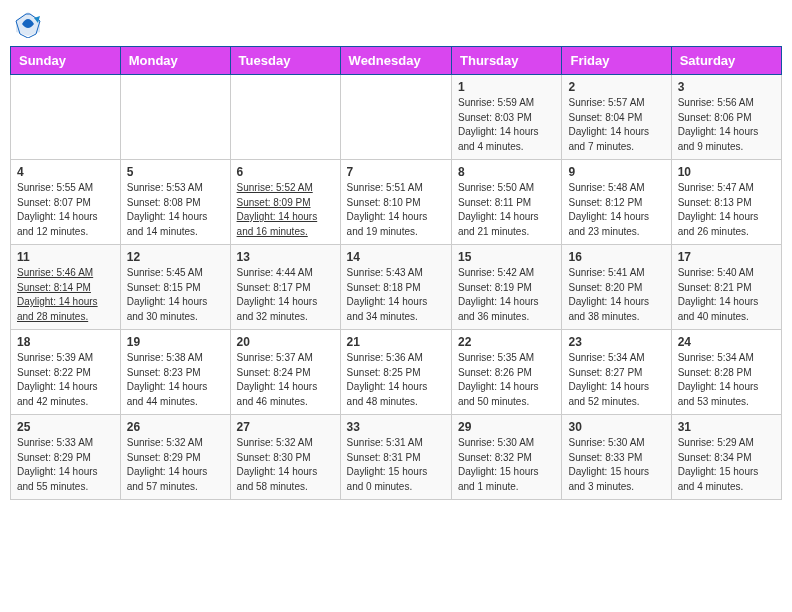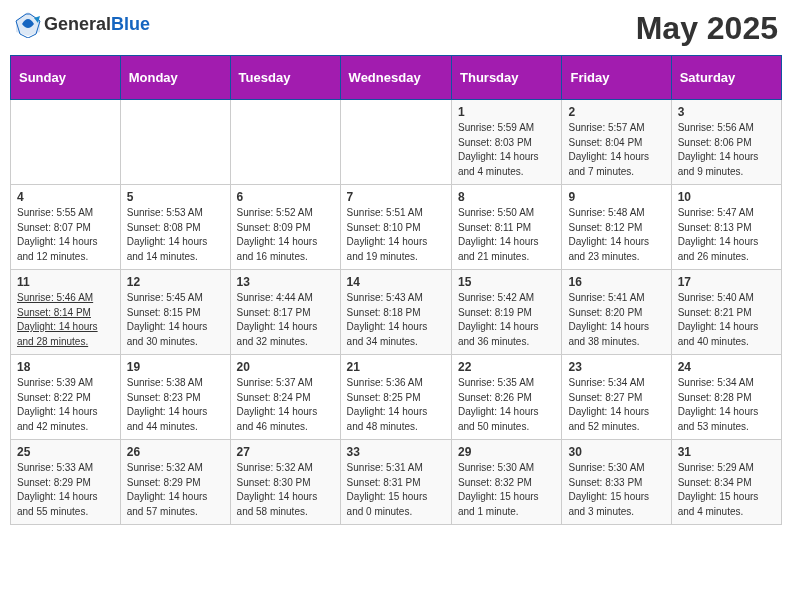--- a/index.html
+++ b/index.html
@@ -47,24 +47,24 @@
     .location-title {
       font-size: 14px;
       color: #555;
     }
     .calendar-table {
       width: 100%;
       border-collapse: collapse;
       border: 1px solid #ccc;
     }
     .calendar-table th {
-      background-color: #a21caf;
+      background-color: #d946ef;
       color: #fff;
       text-align: left;
-      padding: 14px 8px;
+      padding: 6px 8px;
       font-size: 13px;
       border: 1px solid #1254a0;
     }
     .calendar-table td {
       vertical-align: top;
       padding: 5px 6px;
       border: 1px solid #ccc;
       font-size: 10.5px;
       color: #333;
       height: 85px;
@@ -96,26 +96,22 @@
 <body>
 
 <div class="header-area">
   <div class="logo">
     <svg class="logo-icon" viewBox="0 0 28 28">
       <polygon points="14,2 26,10 26,22 14,26 2,22 2,10" fill="#1565c0" opacity="0.15"></polygon>
       <polygon points="16,4 26,11 22,24 14,28 6,24 2,11 12,4" fill="none" stroke="#1565c0" stroke-width="1"></polygon>
       <path d="M8,14 Q14,4 20,14 Q14,22 8,14Z" fill="#1565c0"></path>
       <path d="M20,8 L26,6 L24,13Z" fill="#1a88c9"></path>
     </svg>
-    <div>
-      <span class="logo-text-general">General</span><span class="logo-text-blue">Blue</span>
-    </div>
   </div>
   <div class="title-area">
-    <div class="month-title">May 2025</div>
   </div>
 </div>
 
 <table class="calendar-table">
   <thead>
     <tr id="weekday-header">
     <th>Sunday</th>
         <th>Monday</th>
         <th>Tuesday</th>
         <th>Wednesday</th>
@@ -162,21 +158,21 @@
         </td>
         <td>
           <span class="day-number">5</span>
           <div class="day-info" style="white-space: pre-line;">Sunrise: 5:53 AM
 Sunset: 8:08 PM
 Daylight: 14 hours
 and 14 minutes.</div>
         </td>
         <td>
           <span class="day-number">6</span>
-          <div class="day-info" style="white-space: pre-line;">Sunrise: 5:52 AM
+          <div class="day-info" style="white-space: pre-line; text-decoration: underline;">Sunrise: 5:52 AM
 Sunset: 8:09 PM
 Daylight: 14 hours
 and 16 minutes.</div>
         </td>
         <td>
           <span class="day-number">7</span>
           <div class="day-info" style="white-space: pre-line;">Sunrise: 5:51 AM
 Sunset: 8:10 PM
 Daylight: 14 hours
 and 19 minutes.</div>

